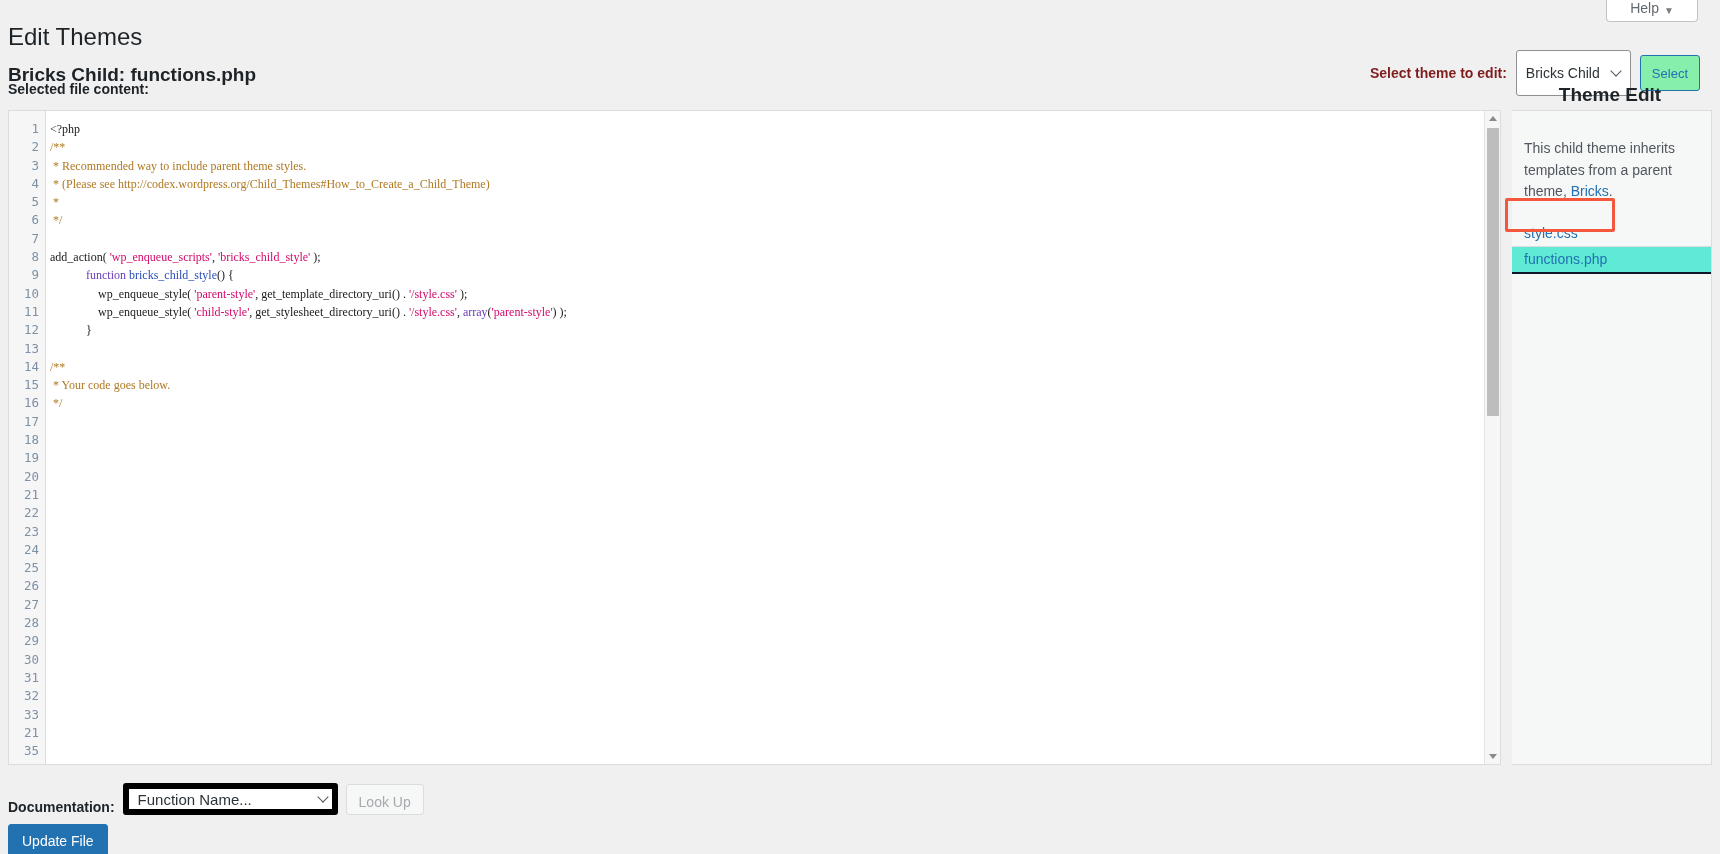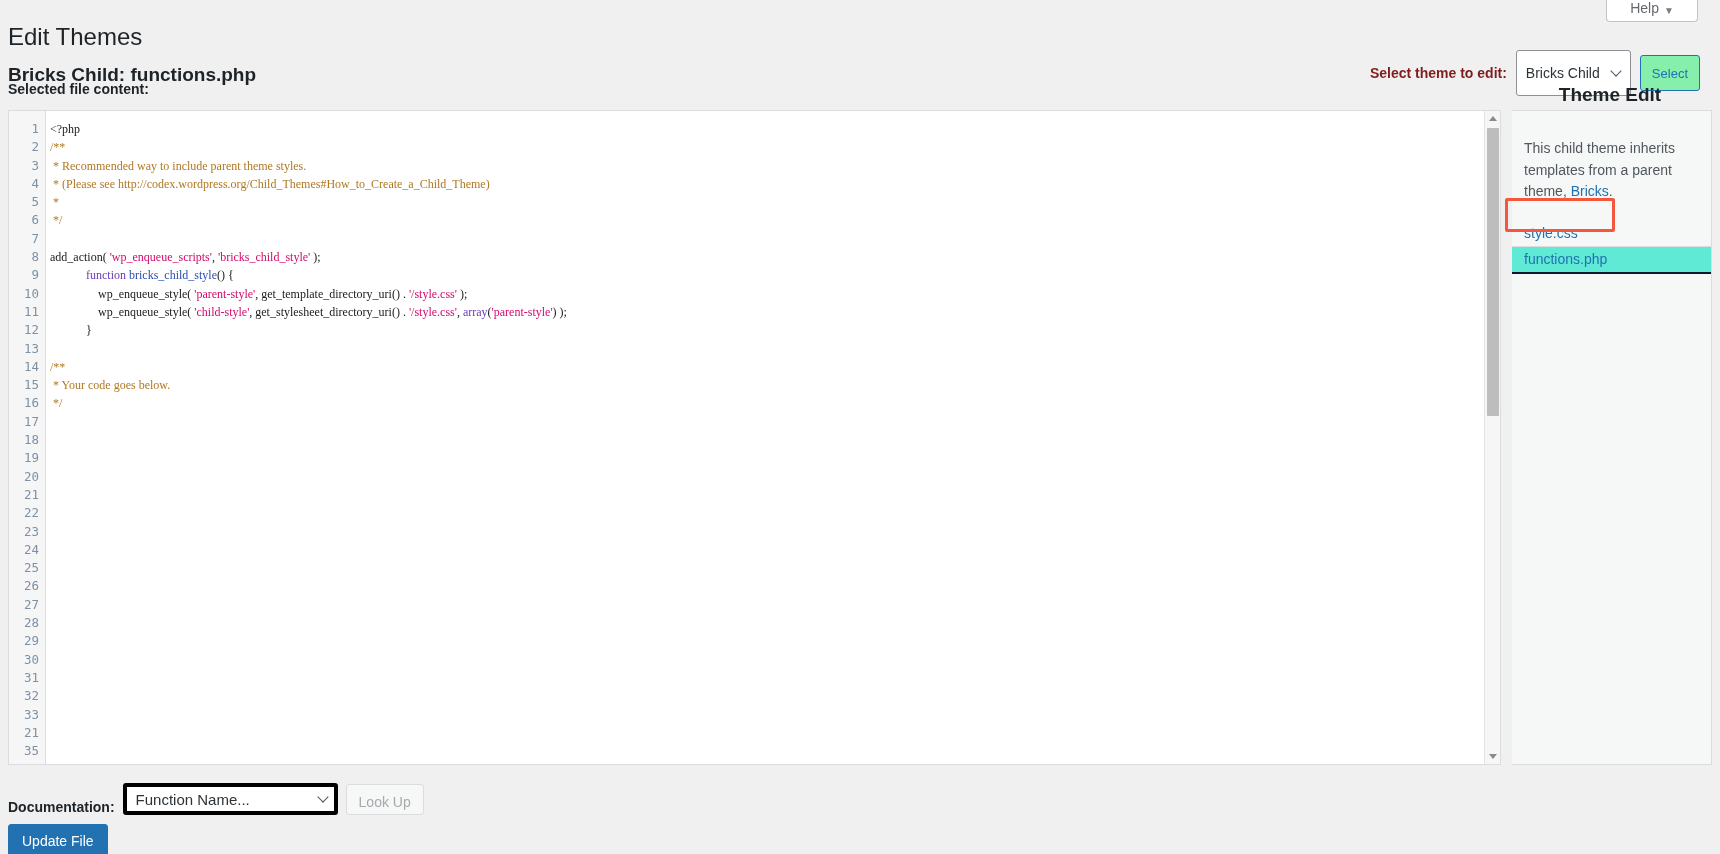--- a/index.html
+++ b/index.html
@@ -247,21 +247,21 @@
     display: flex;
     align-items: flex-end;
     gap: 8px;
     font-size: 14px;
   }
   #documentation-label { font-weight: 600; color: #1d2327; }
   #documentation-select {
     appearance: none;
     -webkit-appearance: none;
     background: #fff;
-    border: 4px solid #000000;
+    border: 6px solid #000000;
     border-radius: 3px;
     height: 32px;
     width: 215px;
     padding: 0 32px 0 9px;
     font-size: 15px;
     font-family: "Liberation Sans", sans-serif;
     color: #2c3338;
     cursor: pointer;
   }
   #look-up-button {

